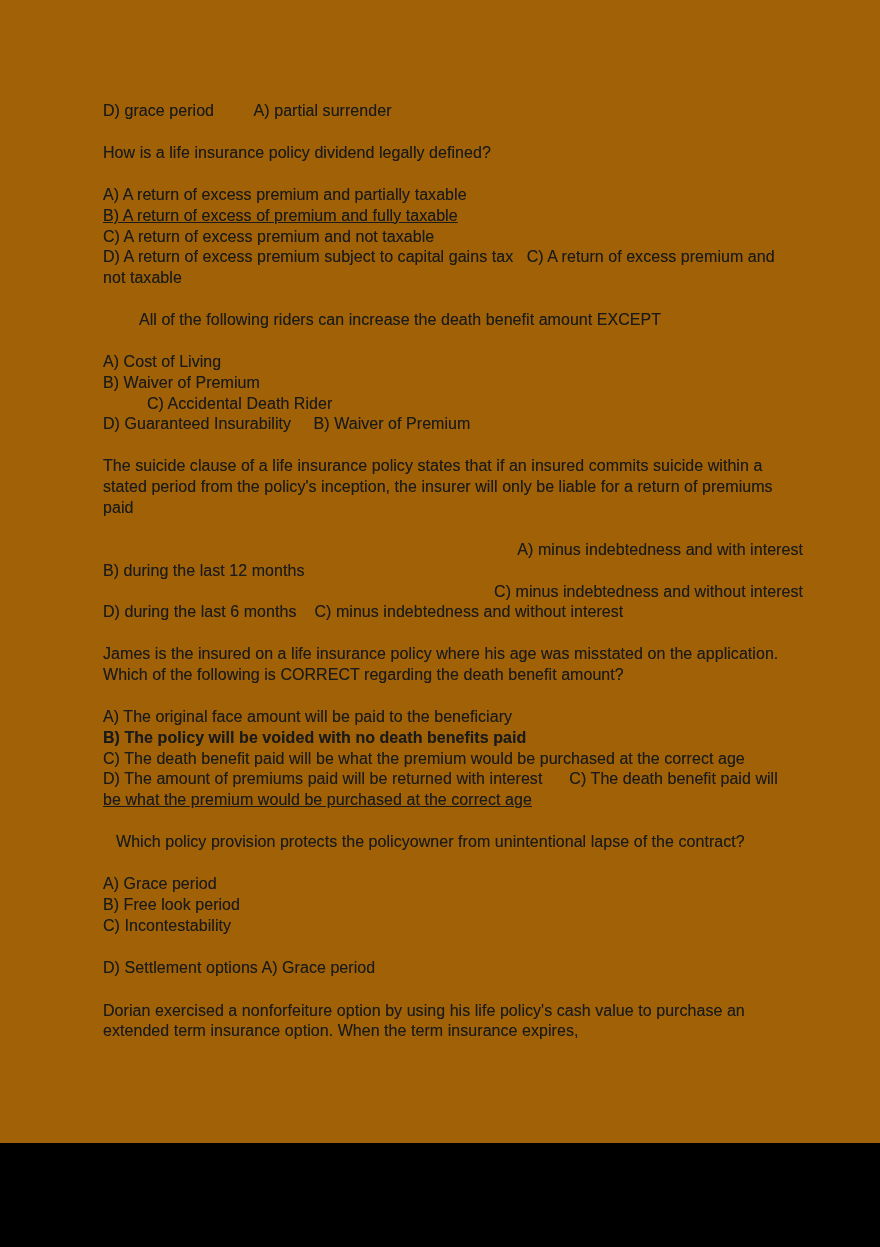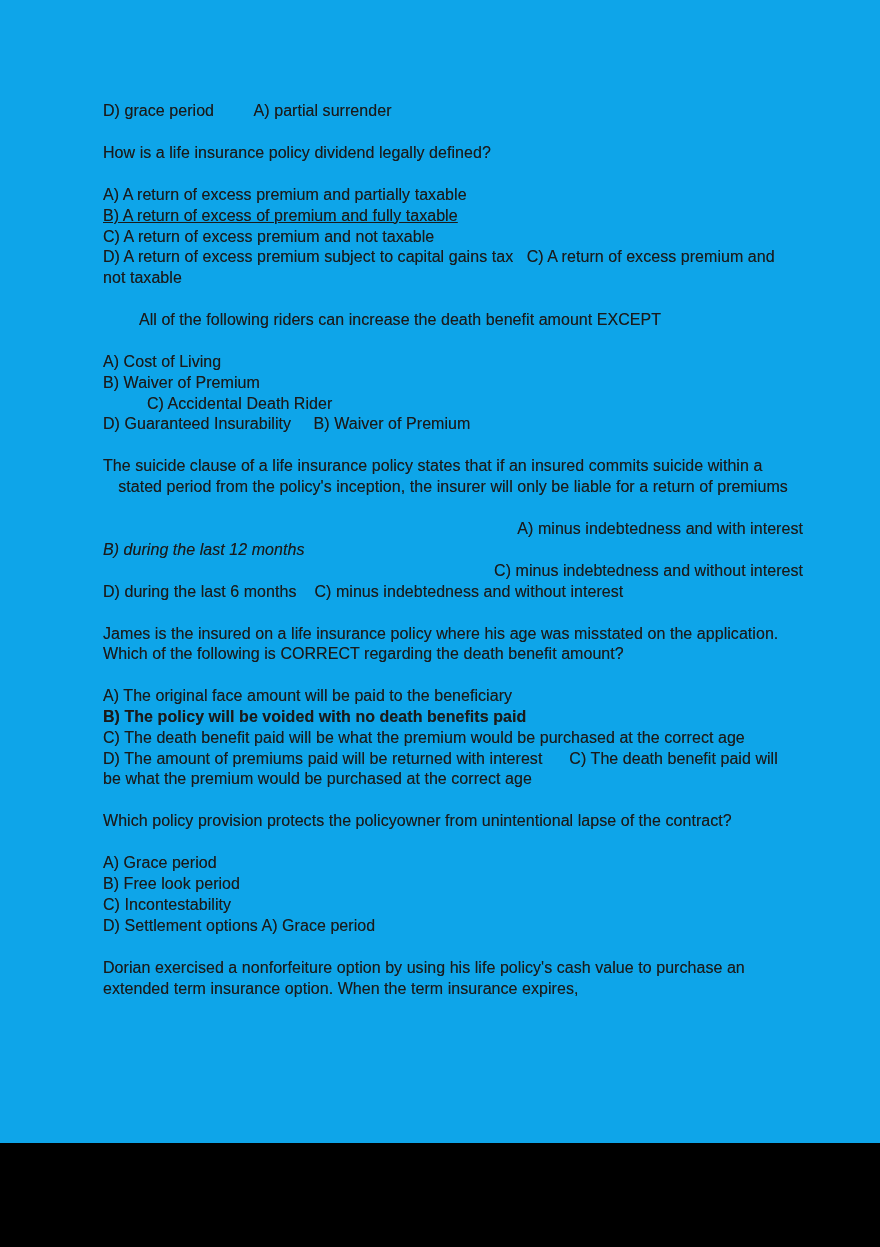--- a/index.html
+++ b/index.html
@@ -10,21 +10,21 @@
     width: 880px;
     height: 1247px;
     position: relative;
     overflow: hidden;
     background: #ffffff;
     font-family: "Liberation Sans", "DejaVu Sans", sans-serif;
   }
   .page {
     position: absolute;
     inset: 0;
-    background: #0ea5e9;
+    background: #a16207;
   }
   .content {
     position: absolute;
     left: 103px;
     top: 101px;
     width: 700px;
   }
   .block {
     margin-bottom: 21.3px;
   }
@@ -68,47 +68,48 @@
         <div class="line" style="color: rgb(26, 26, 26); margin-left: 36px;">All of the following riders can increase the death benefit amount EXCEPT</div>
       </div>
       <div class="block">
         <div class="line" style="color: rgb(26, 26, 26);">A) Cost of Living</div>
         <div class="line" style="color: rgb(26, 26, 26);">B) Waiver of Premium</div>
         <div class="line" style="color: rgb(26, 26, 26); margin-left: 44px;">C) Accidental Death Rider</div>
         <div class="line" style="color: rgb(26, 26, 26);">D) Guaranteed Insurability     B) Waiver of Premium</div>
       </div>
       <div class="block">
         <div class="line" style="color: rgb(26, 26, 26);">The suicide clause of a life insurance policy states that if an insured commits suicide within a</div>
-        <div class="line" style="color: rgb(26, 26, 26); text-align: center;">stated period from the policy's inception, the insurer will only be liable for a return of premiums</div>
+        <div class="line" style="color: rgb(26, 26, 26);">stated period from the policy's inception, the insurer will only be liable for a return of premiums</div>
+        <div class="line" style="color: rgb(26, 26, 26);">paid</div>
       </div>
       <div class="block">
         <div class="line" style="color: rgb(26, 26, 26); text-align: right;">A) minus indebtedness and with interest</div>
-        <div class="line" style="color: rgb(26, 26, 26); font-style: italic;">B) during the last 12 months</div>
+        <div class="line" style="color: rgb(26, 26, 26);">B) during the last 12 months</div>
         <div class="line" style="color: rgb(26, 26, 26); text-align: right;">C) minus indebtedness and without interest</div>
         <div class="line" style="color: rgb(26, 26, 26);">D) during the last 6 months    C) minus indebtedness and without interest</div>
       </div>
       <div class="block">
         <div class="line" style="color: rgb(26, 26, 26);">James is the insured on a life insurance policy where his age was misstated on the application.</div>
         <div class="line" style="color: rgb(26, 26, 26);">Which of the following is CORRECT regarding the death benefit amount?</div>
       </div>
       <div class="block">
         <div class="line" style="color: rgb(26, 26, 26);">A) The original face amount will be paid to the beneficiary</div>
         <div class="line" style="color: rgb(26, 26, 26); font-weight: bold;">B) The policy will be voided with no death benefits paid</div>
         <div class="line" style="color: rgb(26, 26, 26);">C) The death benefit paid will be what the premium would be purchased at the correct age</div>
         <div class="line" style="color: rgb(26, 26, 26);">D) The amount of premiums paid will be returned with interest      C) The death benefit paid will</div>
-        <div class="line" style="color: rgb(26, 26, 26);">be what the premium would be purchased at the correct age</div>
+        <div class="line" style="color: rgb(26, 26, 26); text-decoration: underline;">be what the premium would be purchased at the correct age</div>
       </div>
       <div class="block">
-        <div class="line" style="color: rgb(26, 26, 26);">Which policy provision protects the policyowner from unintentional lapse of the contract?</div>
+        <div class="line" style="color: rgb(26, 26, 26); margin-left: 13px;">Which policy provision protects the policyowner from unintentional lapse of the contract?</div>
       </div>
       <div class="block">
         <div class="line" style="color: rgb(26, 26, 26);">A) Grace period</div>
         <div class="line" style="color: rgb(26, 26, 26);">B) Free look period</div>
         <div class="line" style="color: rgb(26, 26, 26);">C) Incontestability</div>
-        <div class="line" style="color: rgb(26, 26, 26);">D) Settlement options A) Grace period</div>
+        <div class="line" style="color: rgb(26, 26, 26); margin-top: 22px;">D) Settlement options A) Grace period</div>
       </div>
       <div class="block">
         <div class="line" style="color: rgb(26, 26, 26);">Dorian exercised a nonforfeiture option by using his life policy's cash value to purchase an</div>
         <div class="line" style="color: rgb(26, 26, 26);">extended term insurance option. When the term insurance expires,</div>
       </div>
     </div>
   <div class="footer-bar" style="background: rgb(0, 0, 0);"></div>
 </div>
 
 </body></html>

